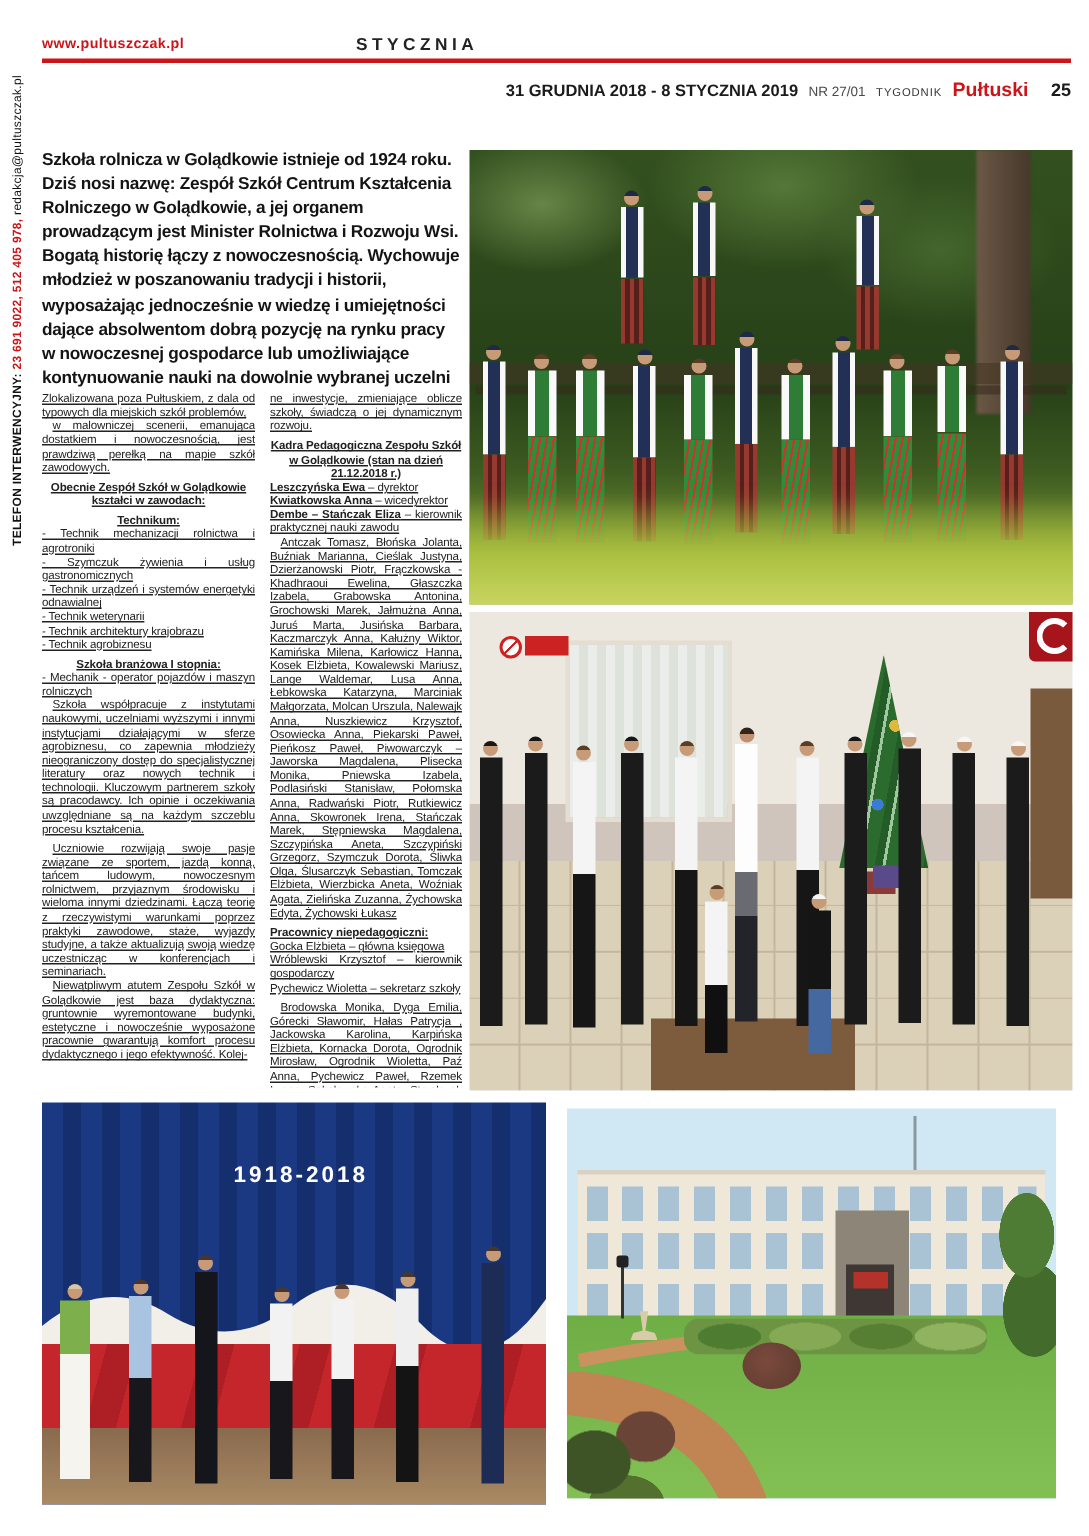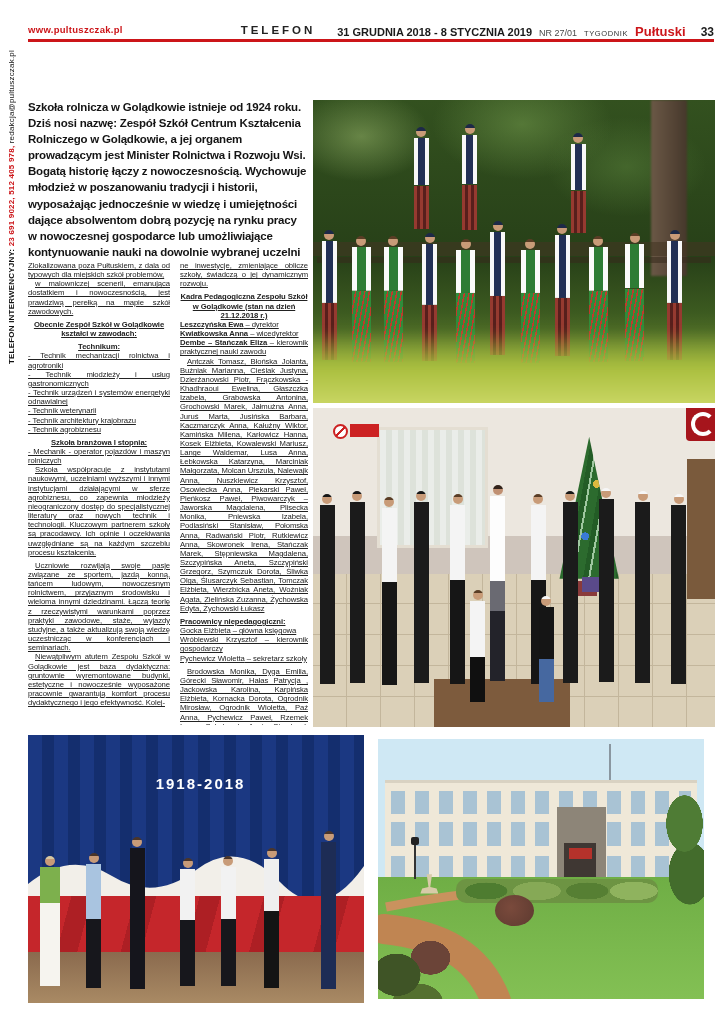--- a/index.html
+++ b/index.html
@@ -12,21 +12,21 @@
   .vstrip .email{font-weight:normal;}
 
   
   .mast{position:absolute;left:28px;right:12px;top:24px;height:15px;display:flex;align-items:flex-start;}
   .site{color:#cc1519;font-weight:bold;font-size:9.5px;letter-spacing:.3px;}
   .promo{position:absolute;left:170px;width:160px;text-align:center;font-weight:bold;font-size:11.5px;letter-spacing:3px;color:#222;}
   .mright{margin-left:auto;display:flex;align-items:baseline;gap:7px;}
   .mdate{font-weight:bold;font-size:11px;}
   .missue{font-size:9px;color:#4a4a4a;}
   .mweek{font-size:7.5px;letter-spacing:.6px;color:#333;}
-  .mname{color:#cc1519;font-weight:bold;font-size:13px;}
+  .mname{color:#cc1519;font-weight:bold;font-size:13px;margin-top:28px;}
   .mpage{font-weight:bold;font-size:12px;margin-left:8px;}
   .rule{position:absolute;left:28px;right:12px;top:39px;height:2.6px;background:#cc1519;}
 
   .headline{position:absolute;left:28px;top:46px;width:692px;font-family:"Liberation Serif",serif;
             font-weight:bold;font-size:33px;letter-spacing:-.6px;white-space:nowrap;color:#0d0d0d;}
 
   .lead{position:absolute;left:28px;top:99px;width:280px;font-weight:bold;font-size:11.5px;
         line-height:16.1px;letter-spacing:-.2px;color:#141414;}
 
   
@@ -151,41 +151,41 @@
 </style>
 </head>
 <body>
 
 <div class="page">
 
   <div class="vstrip"><span>TELEFON INTERWENCYJNY: </span><span class="phones">23 691 9022, 512 405 978, </span><span class="email">redakcja@pultuszczak.pl</span></div>
 
   <div class="mast">
     <span class="site">www.pultuszczak.pl</span>
-    <span class="promo">TELEFON</span>
+    <span class="promo">STYCZNIA</span>
     <span class="mright">
       <span class="mdate">31 GRUDNIA 2018 - 8 STYCZNIA 2019</span>
       <span class="missue">NR 27/01</span>
       <span class="mweek">TYGODNIK</span>
       <span class="mname">Pułtuski</span>
-      <span class="mpage">33</span>
+      <span class="mpage">25</span>
     </span>
   </div>
   <div class="rule"></div>
 
 
   <div class="lead">Szkoła rolnicza w Golądkowie istnieje od 1924 roku. Dziś nosi nazwę: Zespół Szkół Centrum Kształcenia Rolniczego w Golądkowie, a jej organem prowadzącym jest Minister Rolnictwa i Rozwoju Wsi. Bogatą historię łączy z nowoczesnością. Wychowuje młodzież w poszanowaniu tradycji i historii, wyposażając jednocześnie w wiedzę i umiejętności dające absolwentom dobrą pozycję na rynku pracy w nowoczesnej gospodarce lub umożliwiające kontynuowanie nauki na dowolnie wybranej uczelni</div>
 
   <div class="col" id="col1">
     <p class="ni">Zlokalizowana poza Pułtuskiem, z dala od typowych dla miejskich szkół problemów,</p>
     <p>w malowniczej scenerii, emanująca dostatkiem i nowoczesnością, jest prawdziwą perełką na mapie szkół zawodowych.</p>
     <p class="h">Obecnie Zespół Szkół w Golądkowie kształci w zawodach:</p>
     <p class="h">Technikum:</p>
     <p class="ni">- Technik mechanizacji rolnictwa i agrotroniki</p>
-    <p class="ni">- Technik młodzieży i usług gastronomicznych</p>
+    <p class="ni">- Szymczuk żywienia i usług gastronomicznych</p>
     <p class="ni">- Technik urządzeń i systemów energetyki odnawialnej</p>
     <p class="ni">- Technik weterynarii</p>
     <p class="ni">- Technik architektury krajobrazu</p>
     <p class="ni">- Technik agrobiznesu</p>
     <p class="h">Szkoła branżowa I stopnia:</p>
     <p class="ni">- Mechanik - operator pojazdów i maszyn rolniczych</p>
     <p>Szkoła współpracuje z instytutami naukowymi, uczelniami wyższymi i innymi instytucjami działającymi w sferze agrobiznesu, co zapewnia młodzieży nieograniczony dostęp do specjalistycznej literatury oraz nowych technik i technologii. Kluczowym partnerem szkoły są pracodawcy. Ich opinie i oczekiwania uwzględniane są na każdym szczeblu procesu kształcenia.</p>
     <p style="margin-top:4px">Uczniowie rozwijają swoje pasje związane ze sportem, jazdą konną, tańcem ludowym, nowoczesnym rolnictwem, przyjaznym środowisku i wieloma innymi dziedzinami. Łączą teorię z rzeczywistymi warunkami poprzez praktyki zawodowe, staże, wyjazdy studyjne, a także aktualizują swoją wiedzę uczestnicząc w konferencjach i seminariach.</p>
     <p>Niewątpliwym atutem Zespołu Szkół w Golądkowie jest baza dydaktyczna: gruntownie wyremontowane budynki, estetyczne i nowocześnie wyposażone pracownie gwarantują komfort procesu dydaktycznego i jego efektywność. Kolej-</p>
   </div>

